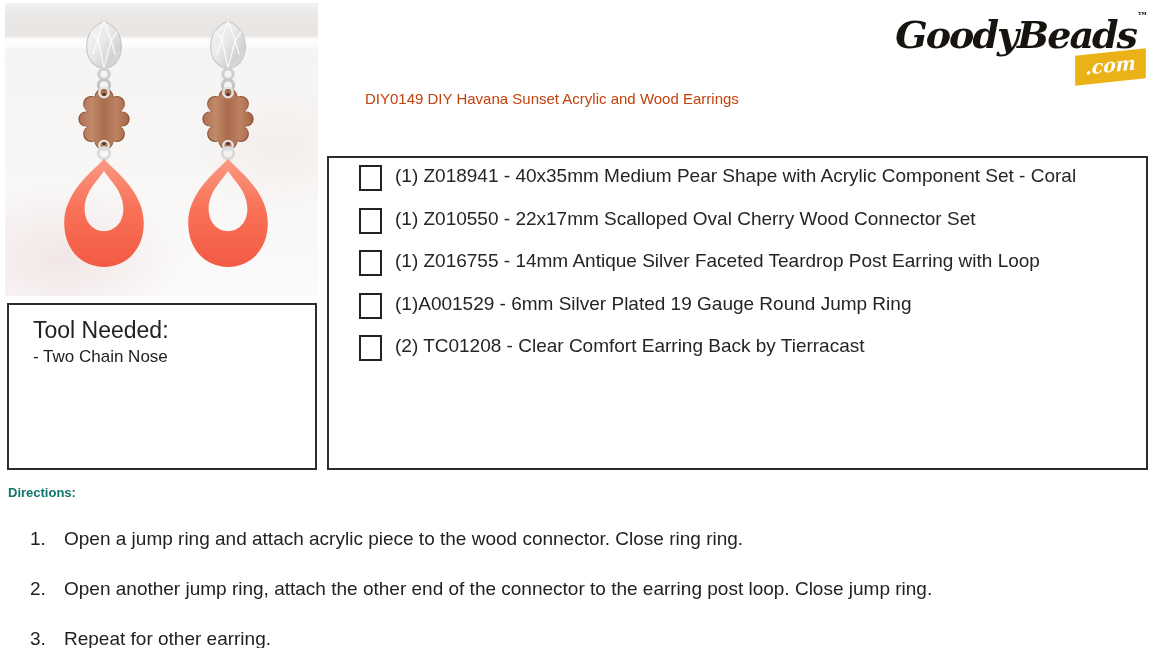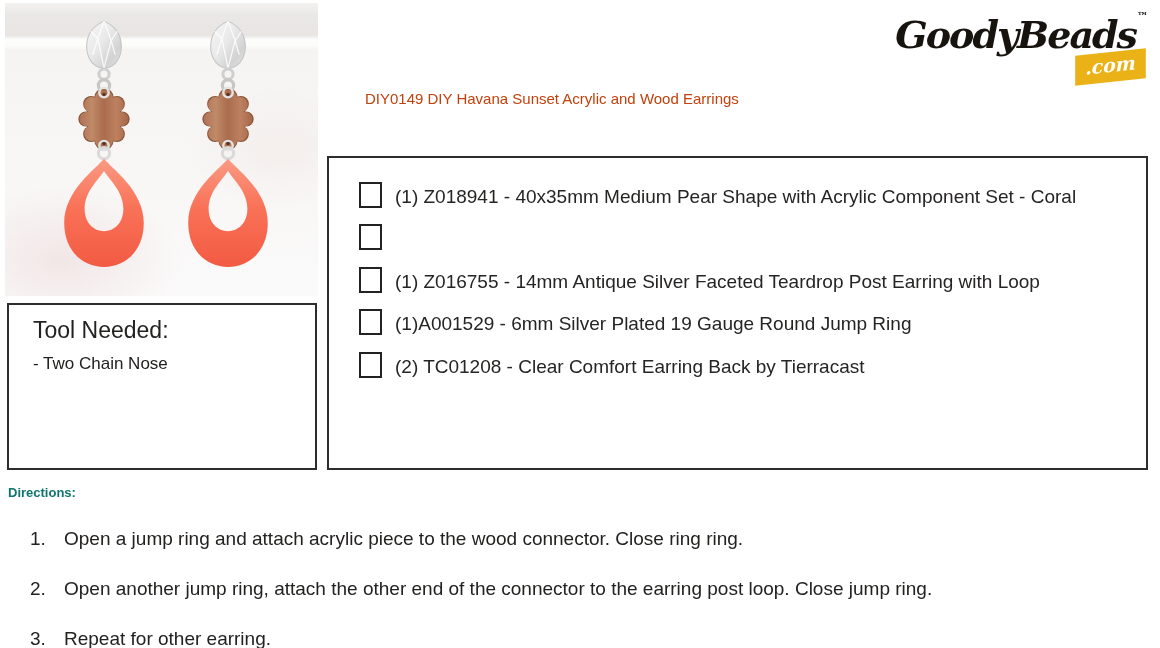--- a/index.html
+++ b/index.html
@@ -39,34 +39,34 @@
   
   .doc-title   { position:absolute; left:330px; top:90px;  font-size:15px; color:#c2410c;margin-left:35px; }
   .doc-subtitle{ position:absolute; left:330px; top:123px; font-size:22px; color:#343331;margin-top:34px; }
 
   
   .comp-box {
     position:absolute; left:327px; top:156px; width:821px; height:314px;
     border:2px solid #2e2d2c; background:#ffffff;
   }
   .comp-rows { padding-top:7px; }
-  .comp-row  { height:42.5px; display:flex; align-items:flex-end; padding-left:30px; }
+  .comp-row  { height:42.5px; display:flex; align-items:flex-start; padding-left:30px; }
   .checkbox  {
     width:23px; height:26px; border:2.5px solid #232221; background:#ffffff;
     flex:0 0 auto; cursor:pointer;
   }
   .comp-label { margin-left:13px; font-size:19px; white-space:nowrap; color:#262524; }
 
   
   .tool-box {
     position:absolute; left:7px; top:303px; width:310px; height:167px;
     border:2px solid #2e2d2c; background:#ffffff; padding:12px 0 16px 24px;
   }
   .tool-heading { font-size:23px; color:#232221; }
-  .tool-line    { font-size:17px; margin-top:10px; color:#232221; }
+  .tool-line    { font-size:17px; margin-top:3px; color:#232221; }
 
   
   .directions { position:absolute; left:8px; top:485px; width:1140px; }
   .dir-heading { font-size:13px; color:#0f766e;font-weight:bold; }
   .dir-step { display:flex; margin-left:22px; margin-top:28px; font-size:19px; color:#232221; }
   .dir-step:first-of-type { margin-top:13px; }
   .dir-num { width:34px; flex:0 0 auto; }
   .dir-text { white-space:nowrap; }
 </style>
 </head>
@@ -150,20 +150,21 @@
   <div class="doc-subtitle">Components List</div>
 
   <div class="comp-box">
     <div class="comp-rows">
       <div class="comp-row">
         <div class="checkbox"></div>
         <span class="comp-label">(1) Z018941 - 40x35mm Medium Pear Shape with Acrylic Component Set - Coral</span>
       </div>
       <div class="comp-row">
         <div class="checkbox"></div>
+        <span class="comp-label">(1) Z010550 - 22x17mm Scalloped Oval Cherry Wood Connector Set</span>
       </div>
       <div class="comp-row">
         <div class="checkbox"></div>
         <span class="comp-label">(1) Z016755 - 14mm Antique Silver Faceted Teardrop Post Earring with Loop</span>
       </div>
       <div class="comp-row">
         <div class="checkbox"></div>
         <span class="comp-label">(1)A001529 - 6mm Silver Plated 19 Gauge Round Jump Ring</span>
       </div>
       <div class="comp-row">

